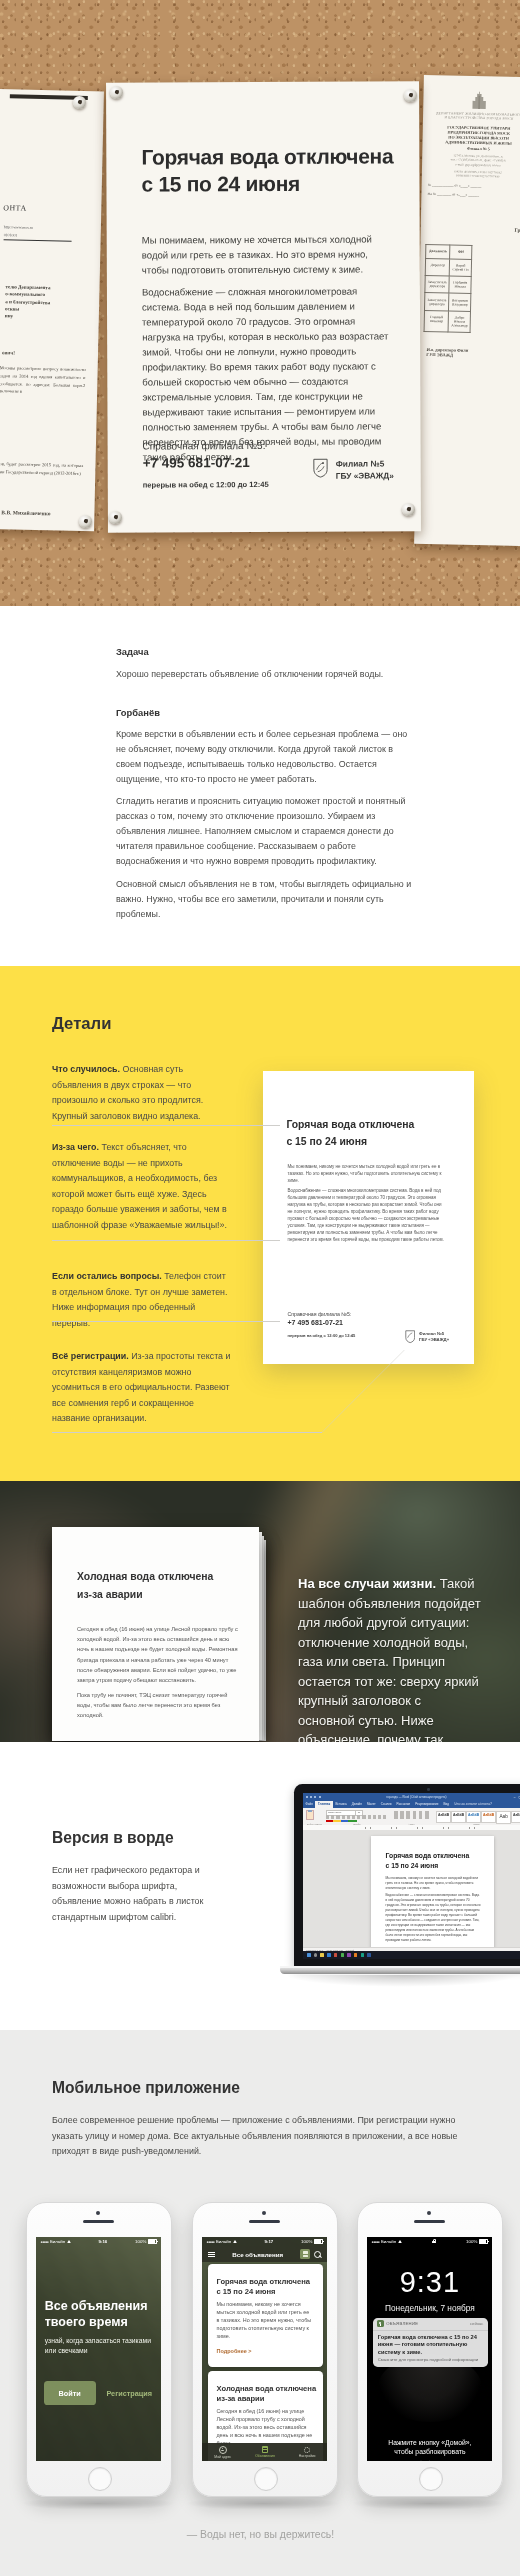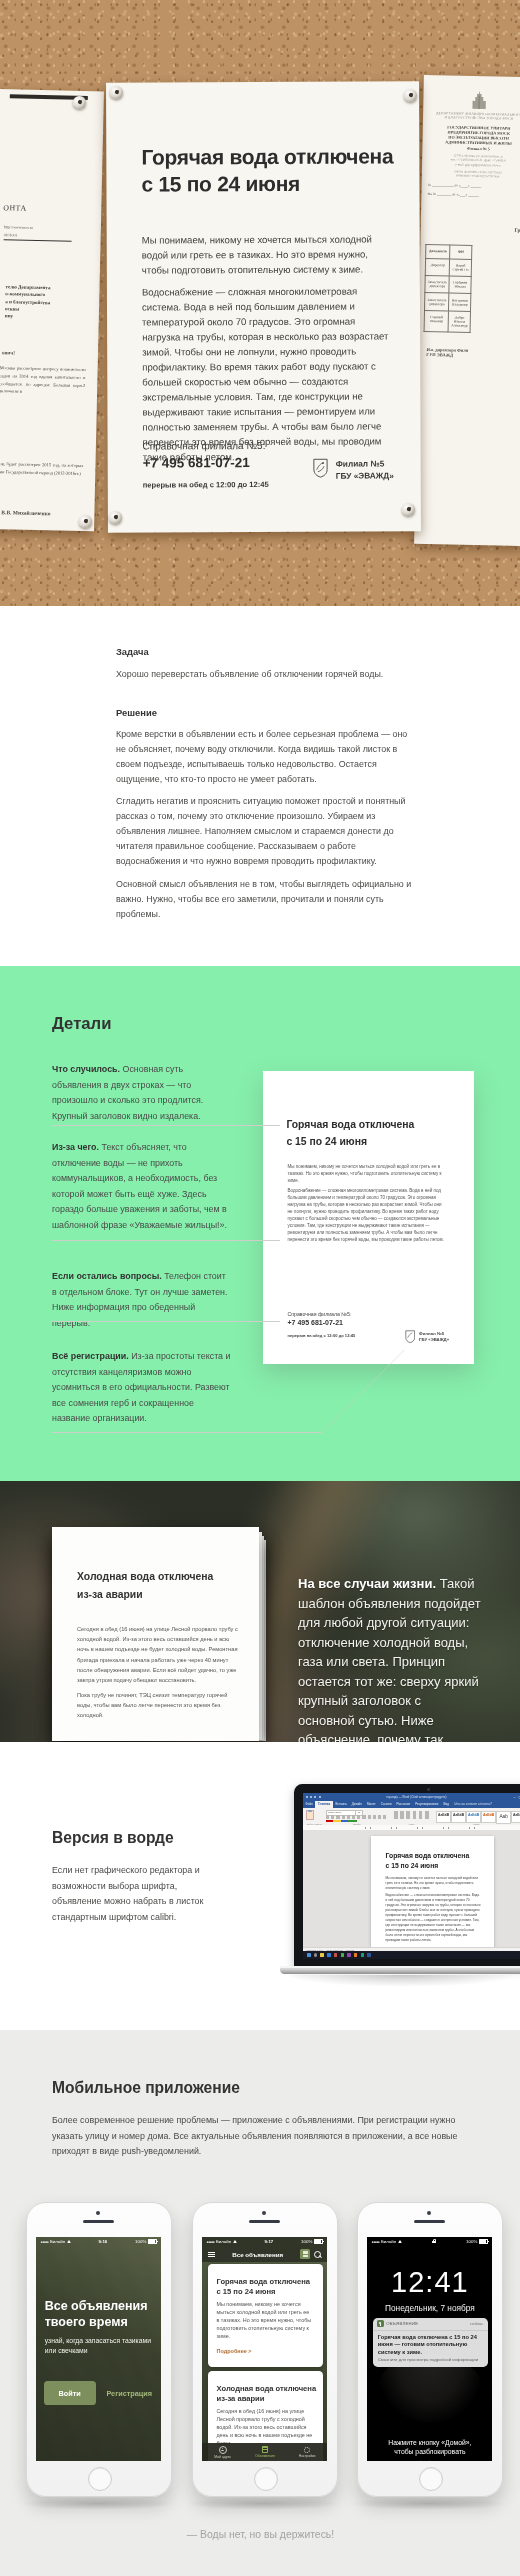--- a/index.html
+++ b/index.html
@@ -60,21 +60,21 @@
   .pr-table{margin:13.5px 0 0 5.2px;border-collapse:collapse;font-size:3.6px;color:#46423b;}
   .pr-table td,.pr-table th{border:0.5px solid #7a766e;padding:4.2px 2.1px;white-space:pre-line;vertical-align:top;}
   .pr-sign{font-size:4.4px;font-weight:bold;margin-top:14.6px;white-space:pre-line;text-align:left;padding-left:8.3px;}
 
   
   .s-white{top:606px;height:360px;background:#fff;}
   .h-small{position:absolute;left:116px;font-size:9.4px;font-weight:bold;color:#333;}
   .col-p{position:absolute;left:116px;width:299px;font-size:8.9px;line-height:15px;color:#4a4a48;}
 
   
-  .s-details{top:966px;height:515px;background:#86efac;}
+  .s-details{top:966px;height:515px;background:#fde047;}
   .h-big{position:absolute;left:52px;font-size:16.7px;font-weight:bold;color:#333;}
   .anno{position:absolute;left:52px;width:180px;font-size:8.9px;line-height:15.6px;color:#4a4a48;}
   .anno b{color:#333;margin-top:36px;}
   .divline{position:absolute;left:52px;height:0.5px;background:#cfcecb;z-index:5;}
   .mini-poster{position:absolute;left:263px;top:105px;width:211px;height:293px;background:#fff;
                box-shadow:0 10.4px 23.4px rgba(90,90,85,.25);z-index:2;}
   .mp-title{position:absolute;left:23.4px;top:45px;font-size:10.4px;line-height:17px;font-weight:bold;color:#2d2d2d;}
   .mp-body{position:absolute;left:24.5px;top:93px;width:159px;font-size:4.5px;line-height:6.9px;color:#555;}
   .mp-body p{margin:0 0 3.6px 0;}
   .mp-l1{position:absolute;left:24.5px;top:240px;font-size:5.2px;color:#444;}
@@ -345,22 +345,22 @@
     <div class="pin" style="left:79px;top:515px;"></div>
     <div class="pin" style="left:110px;top:86px;"></div>
     <div class="pin" style="left:404px;top:89px;"></div>
     <div class="pin" style="left:109px;top:511px;"></div>
     <div class="pin" style="left:402px;top:503px;"></div>
   </div>
 
   <div class="sec s-white">
     <div class="h-small" style="top:40px;">Задача</div>
     <div class="col-p" style="top:61px;">Хорошо переверстать объявление об отключении горячей воды.</div>
-    <div class="h-small" style="top:101px;">Решение</div>
-    <div class="col-p" style="top:121px;">Кроме верстки в объявлении есть и более серьезная проблема — оно не объясняет, почему воду отключили. Когда видишь такой листок в своем подъезде, испытываешь только недовольство. Остается ощущение, что кто-то просто не умеет работать.</div>
+    <div class="h-small" style="top:101px;">Горбанёв</div>
+    <div class="col-p" style="top:121px;">Кроме верстки в объявлении есть и более серьезная проблема — оно не объясняет, почему воду отключили. Когда другой такой листок в своем подъезде, испытываешь только недовольство. Остается ощущение, что кто-то просто не умеет работать.</div>
     <div class="col-p" style="top:188px;">Сгладить негатив и прояснить ситуацию поможет простой и понятный рассказ о том, почему это отключение произошло. Убираем из объявления лишнее. Наполняем смыслом и стараемся донести до читателя правильное сообщение. Рассказываем о работе водоснабжения и что нужно вовремя проводить профилактику.</div>
     <div class="col-p" style="top:271px;">Основной смысл объявления не в том, чтобы выглядеть официально и важно. Нужно, чтобы все его заметили, прочитали и поняли суть проблемы.</div>
   </div>
 
   <div class="sec s-details">
     <div class="h-big" style="top:48px;">Детали</div>
 
     <div class="anno" style="top:96px;">
       <b>Что случилось.</b><span> Основная суть объявления в двух строках — что произошло и сколько это продлится. Крупный заголовок видно издалека.</span>
     </div>
@@ -606,21 +606,21 @@
       <div class="ph-screen">
         <div class="p3-planet"></div>
         <div class="statusbar">
           <span class="sb-dots">●●●●●</span>
           <span class="sb-carrier">Билайн</span>
           <span class="wifi"></span>
           <span class="sb-mid"><span class="p3-lock"></span></span>
           <span>100%</span>
           <span class="batt"></span>
         </div>
-        <div class="p3-clock">12:41</div>
+        <div class="p3-clock">9:31</div>
         <div class="p3-date">Понедельник, 7 ноября</div>
         <div class="p3-notif">
           <div class="p3-nhead">
             <span class="p3-nicon"></span>
             <span class="p3-napp">ОБЪЯВЛЕНИЕ</span>
             <span class="p3-nwhen">сейчас</span>
           </div>
           <div class="p3-ntext">Горячая вода отключена с 15 по 24 июня — готовим отопительную систему к зиме.</div>
           <div class="p3-nsub">Смахните для просмотра подробной информации</div>
         </div>

